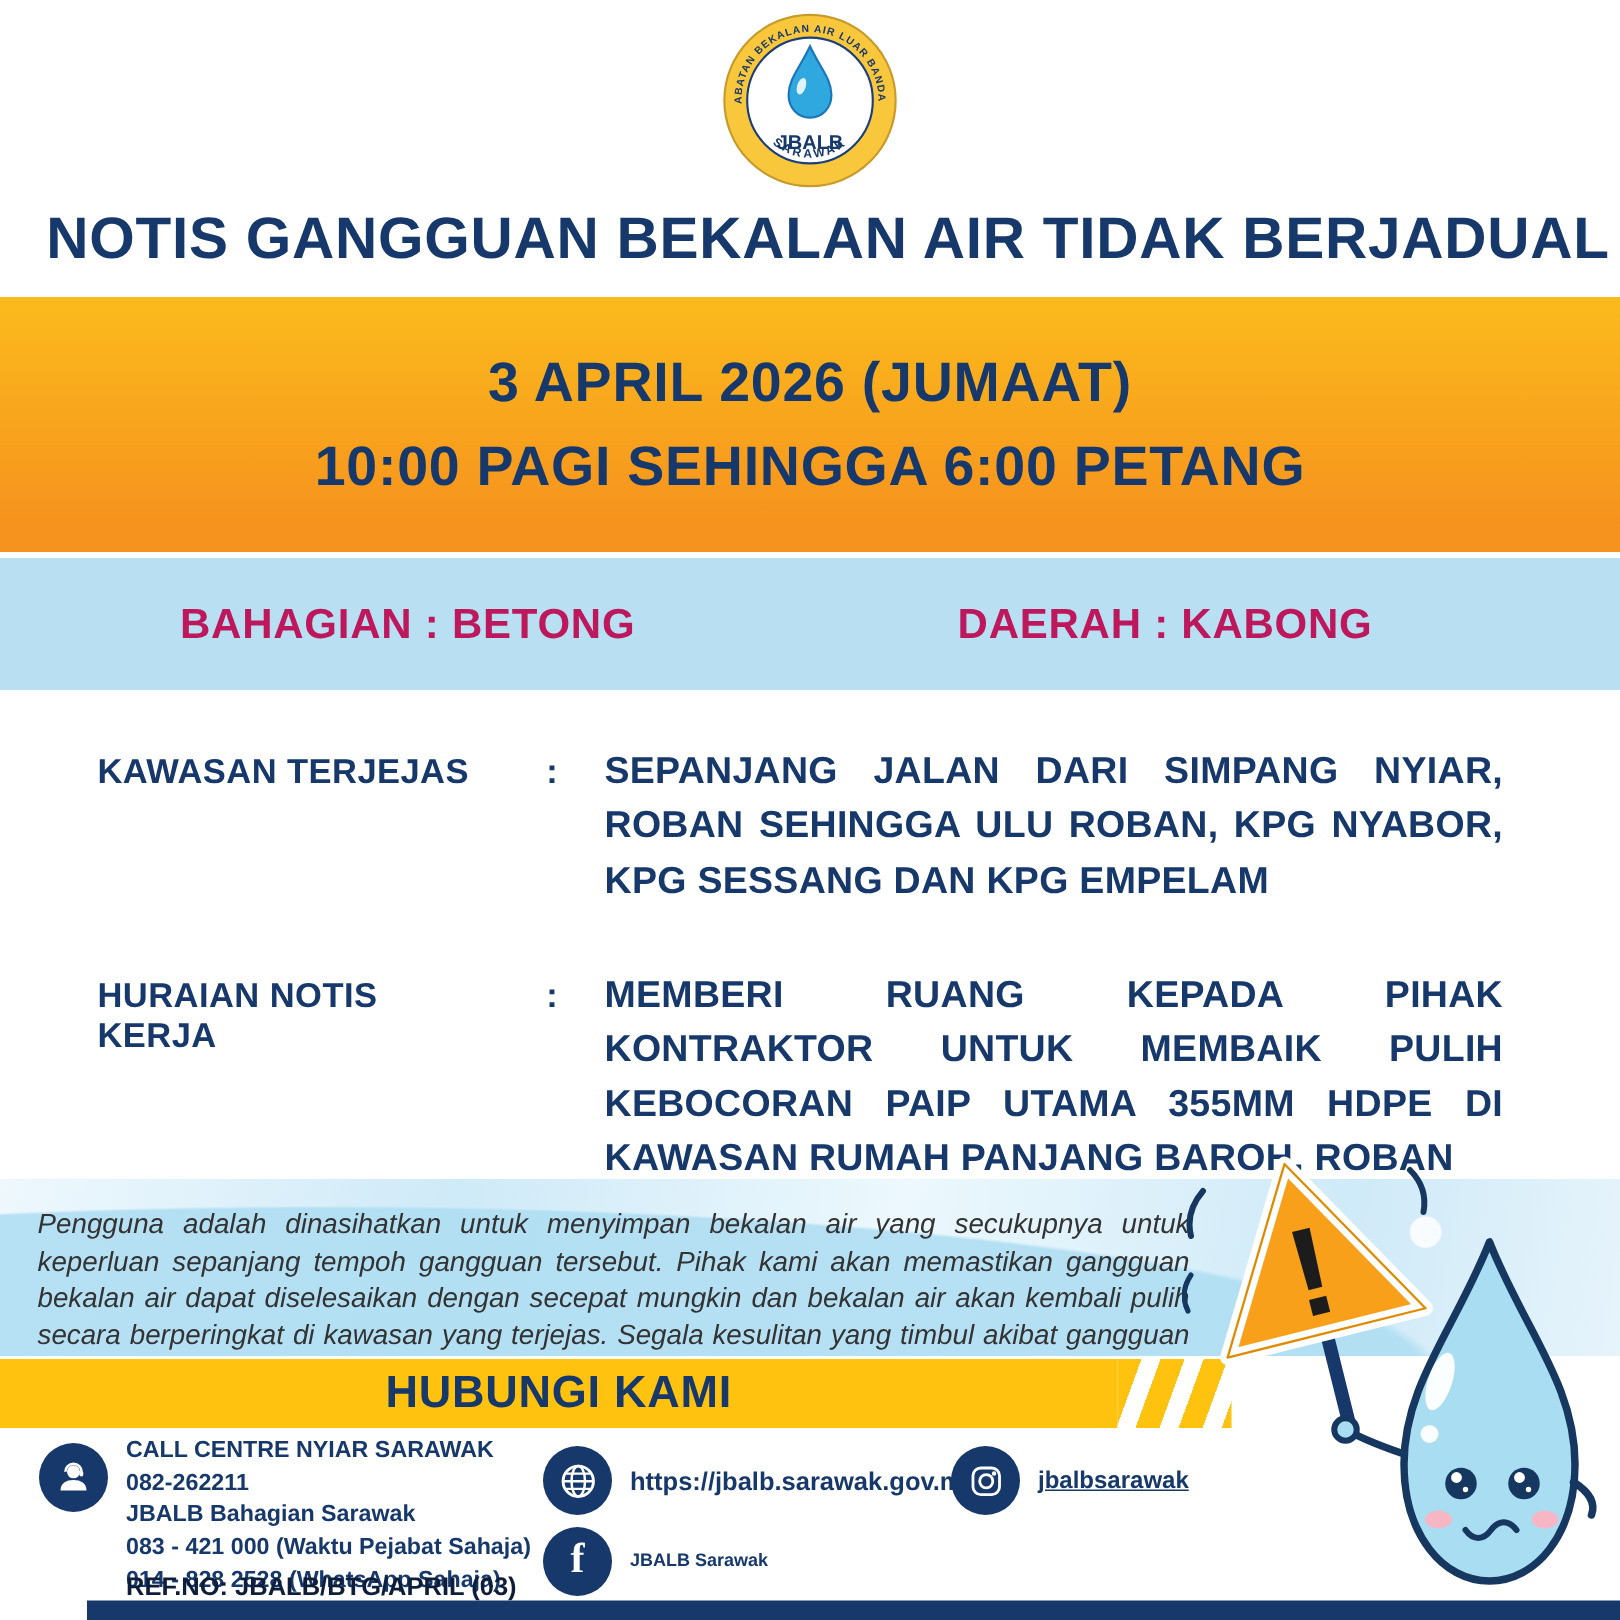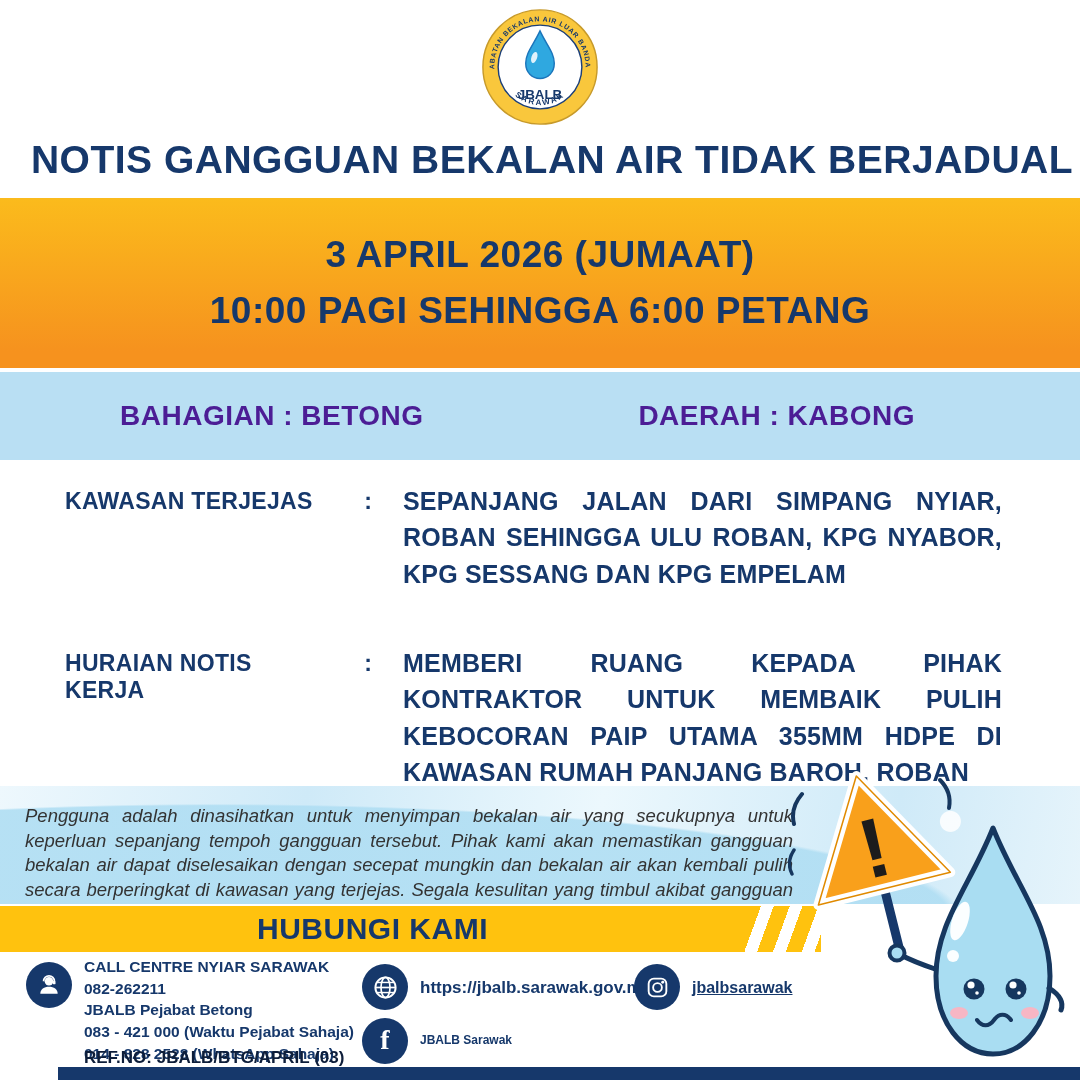--- a/index.html
+++ b/index.html
@@ -20,26 +20,26 @@
     background:linear-gradient(180deg,#FBBB1C 0%,#F6921E 90%);
     display:flex; flex-direction:column; align-items:center; justify-content:center;
     gap:14px;
   }
   .banner .line { font-size:37px; font-weight:800; color:#16386B; letter-spacing:0.5px; }
   .region-band {
     position:absolute; top:372px; left:0; width:100%; height:88px;
     background:#B9DFF3; display:flex; align-items:center;
     justify-content:space-between; padding:0 165px 0 120px;
   }
-  .region-band .region-text { font-size:28px; font-weight:800; color:#4c1d95; letter-spacing:0.5px; }
+  .region-band .region-text { font-size:28px; font-weight:800; color:#be185d; letter-spacing:0.5px; }
   .detail-row {
     position:absolute; left:65px; right:78px;
     display:grid; grid-template-columns:268px 70px 1fr; align-items:start;
   }
-  .detail-row.row1 { top:483px; }
+  .detail-row.row1 { top:496px; }
   .detail-row.row2 { top:645px; }
   .detail-label { font-size:23px; font-weight:800; color:#16386B; padding-top:5px; letter-spacing:0.3px; }
   .detail-colon { font-size:23px; font-weight:800; color:#16386B; text-align:center; padding-top:5px; }
   .detail-value {
     font-size:25px; font-weight:800; color:#16386B;
     line-height:1.45; text-align:justify; letter-spacing:0.2px;
   }
   .advisory-bg {
     position:absolute; top:786px; left:0; width:100%; height:118px;
     background:
@@ -140,21 +140,21 @@
     <svg viewBox="0 0 24 24" width="26" height="26">
       <circle cx="12" cy="8.5" r="4" fill="#ffffff"></circle>
       <path d="M4 20 C4 15.5 7.5 13.5 12 13.5 C16.5 13.5 20 15.5 20 20 Z" fill="#ffffff"></path>
       <path d="M7 8.5 a5 5 0 0 1 10 0" fill="none" stroke="#ffffff" stroke-width="1.6"></path>
       <rect x="15.6" y="8" width="2.4" height="3.4" rx="1.1" fill="#ffffff"></rect>
     </svg>
   </div>
   <div class="phone-block">
     <div>CALL CENTRE NYIAR SARAWAK</div>
     <div>082-262211</div>
-    <div>JBALB Pejabat Betong</div>
+    <div>JBALB Bahagian Sarawak</div>
     <div>083 - 421 000 (Waktu Pejabat Sahaja)</div>
     <div>014 - 828 2528 (WhatsApp Sahaja)</div>
   </div>
 
   <div class="icon-circle" style="top:964px; left:362px;">
     <svg viewBox="0 0 24 24" width="27" height="27">
       <circle cx="12" cy="12" r="9" fill="none" stroke="#ffffff" stroke-width="1.7"></circle>
       <ellipse cx="12" cy="12" rx="4" ry="9" fill="none" stroke="#ffffff" stroke-width="1.5"></ellipse>
       <line x1="3" y1="12" x2="21" y2="12" stroke="#ffffff" stroke-width="1.5"></line>
       <line x1="4.4" y1="7.5" x2="19.6" y2="7.5" stroke="#ffffff" stroke-width="1.3"></line>

